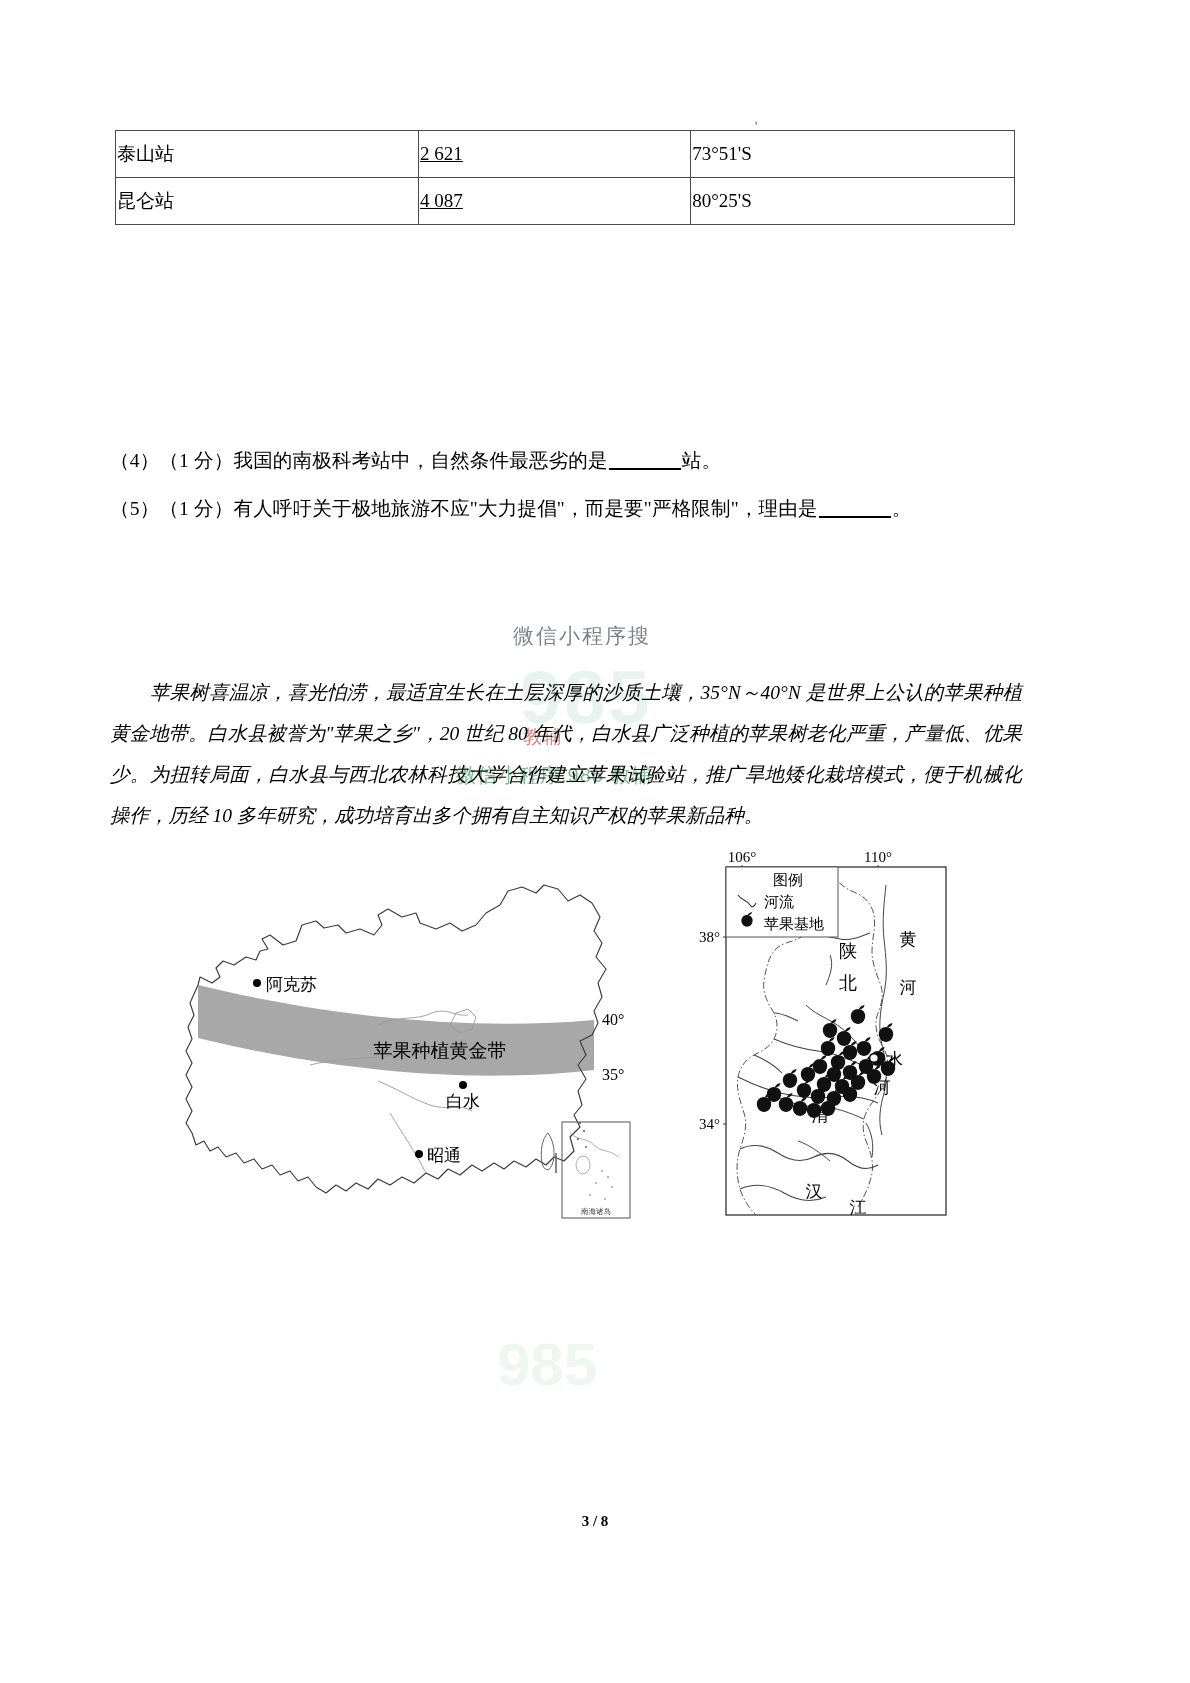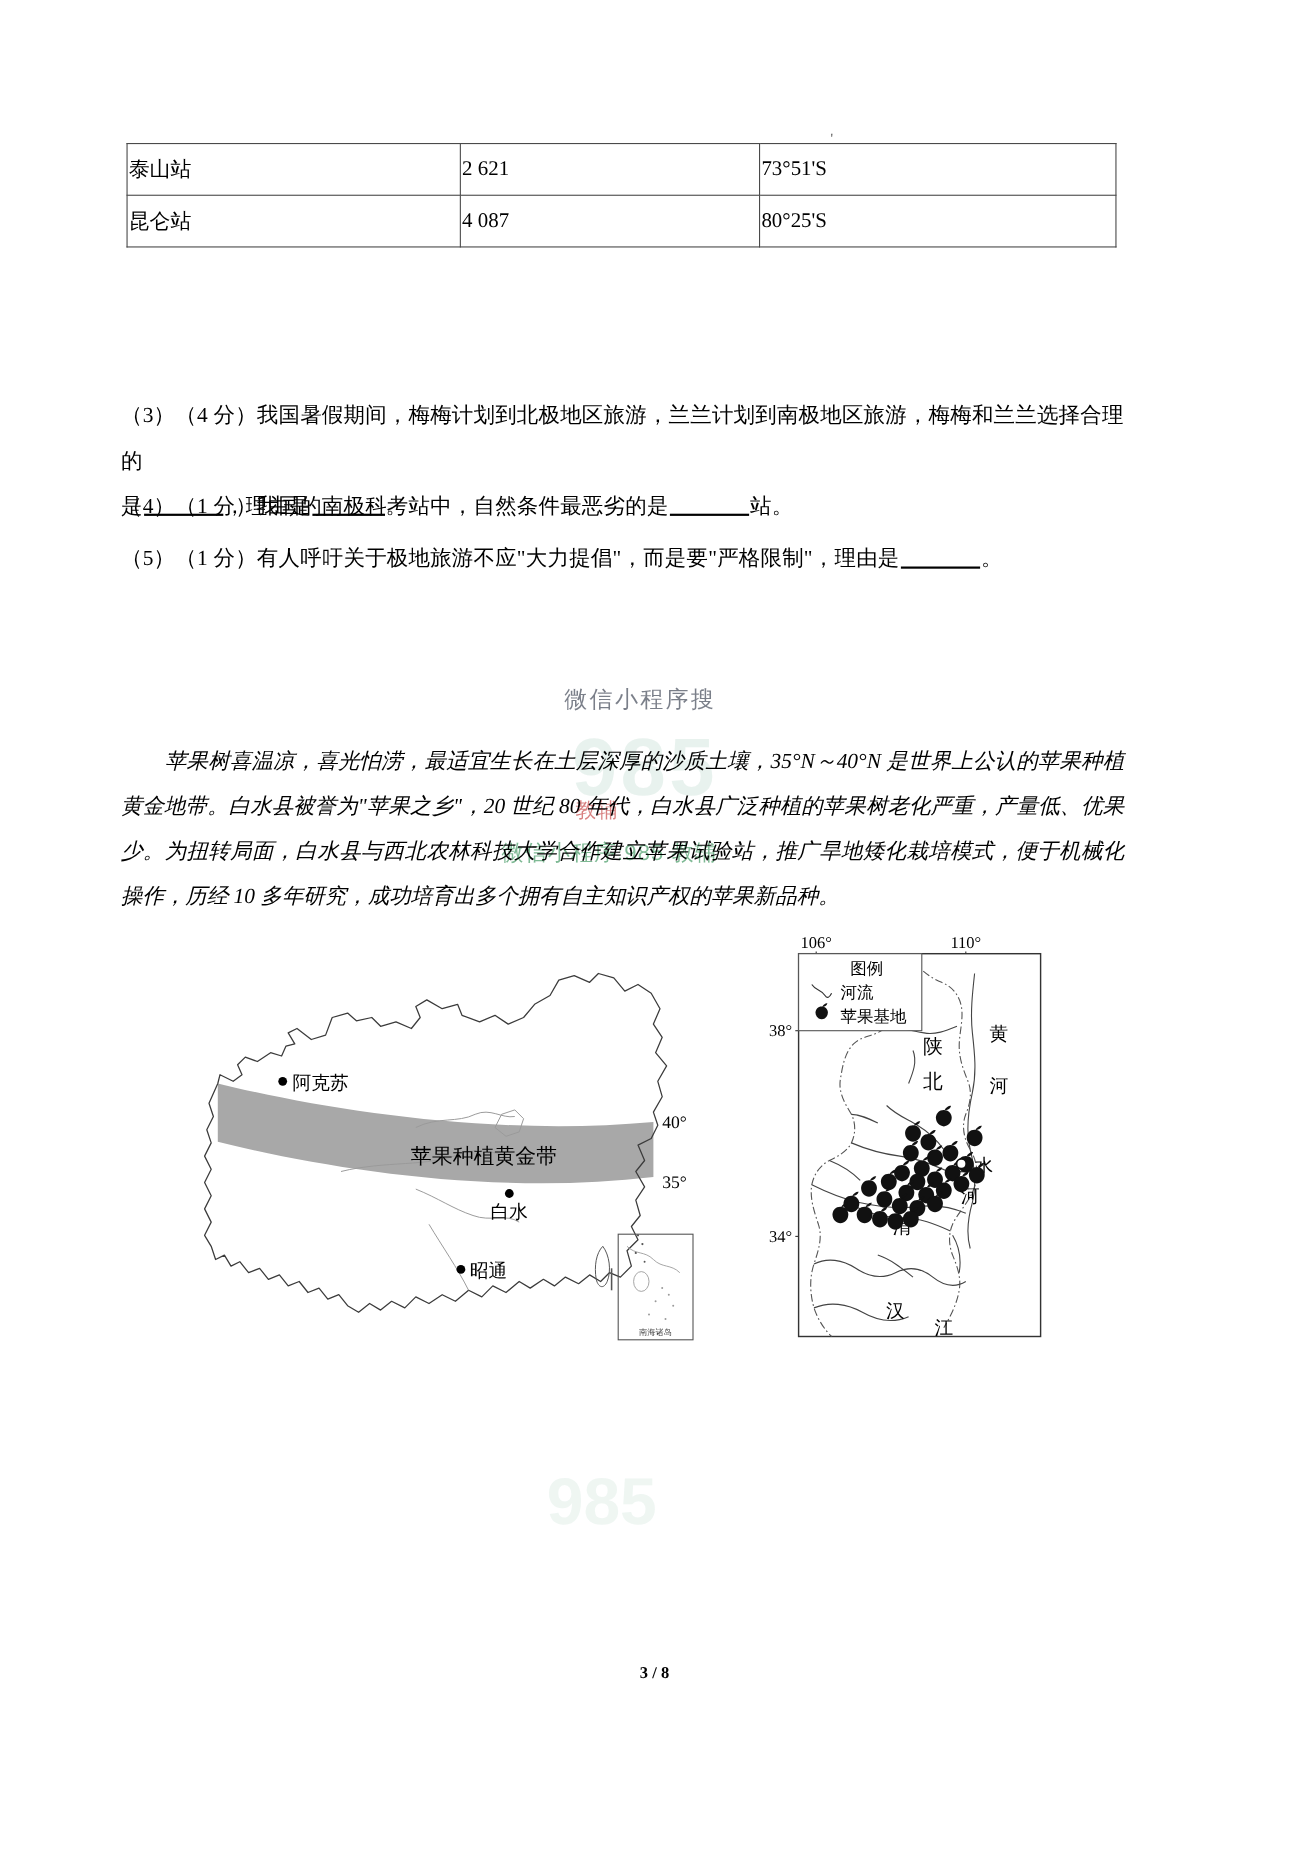--- a/index.html
+++ b/index.html
@@ -47,21 +47,21 @@
     font-size: 19px;
   }
   table.data td {
     border: 1.3px solid #4a4a4a;
     height: 44px;
     text-align: left;
     vertical-align: middle;
     font-family: "Liberation Serif", serif;
   }
   td.c1 { width: 290px; }
-  td.c2 { width: 260px; }
+  td.c2 { width: 260px; text-decoration: underline; }
   td.c3 { width: 310px; }
   .dot-mark { position:absolute; left:755px; top:118px; font-size:13px; color:#555; z-index:2;}
 
   
   .q {
     position: absolute;
     font-size: 19.5px;
     line-height: 41px;
     letter-spacing: .2px;
     z-index: 2;
@@ -151,24 +151,20 @@
           <td class="c1">昆仑站</td>
           <td class="c2">4 087</td>
           <td class="c3">80°25'S</td>
         </tr>
       </tbody>
     </table>
   </div>
 
 
 
-  <div class="q q3">
-    <span>（3）（4 分）我国暑假期间，梅梅计划到北极地区旅游，兰兰计划到南极地区旅游，梅梅和兰兰选择合理的</span><br>
-    <span>是</span><span class="blank"></span><span>，理由是</span><span class="blank sm"></span><span>。</span>
-  </div>
 
   <div class="q q4">
     <span>（4）（1 分）我国的南极科考站中，自然条件最恶劣的是</span><span class="blank"></span><span>站。</span>
   </div>
 
   <div class="q q5">
     <span>（5）（1 分）有人呼吁关于极地旅游不应"大力提倡"，而是要"严格限制"，理由是</span><span class="blank"></span><span>。</span>
   </div>
 
 

